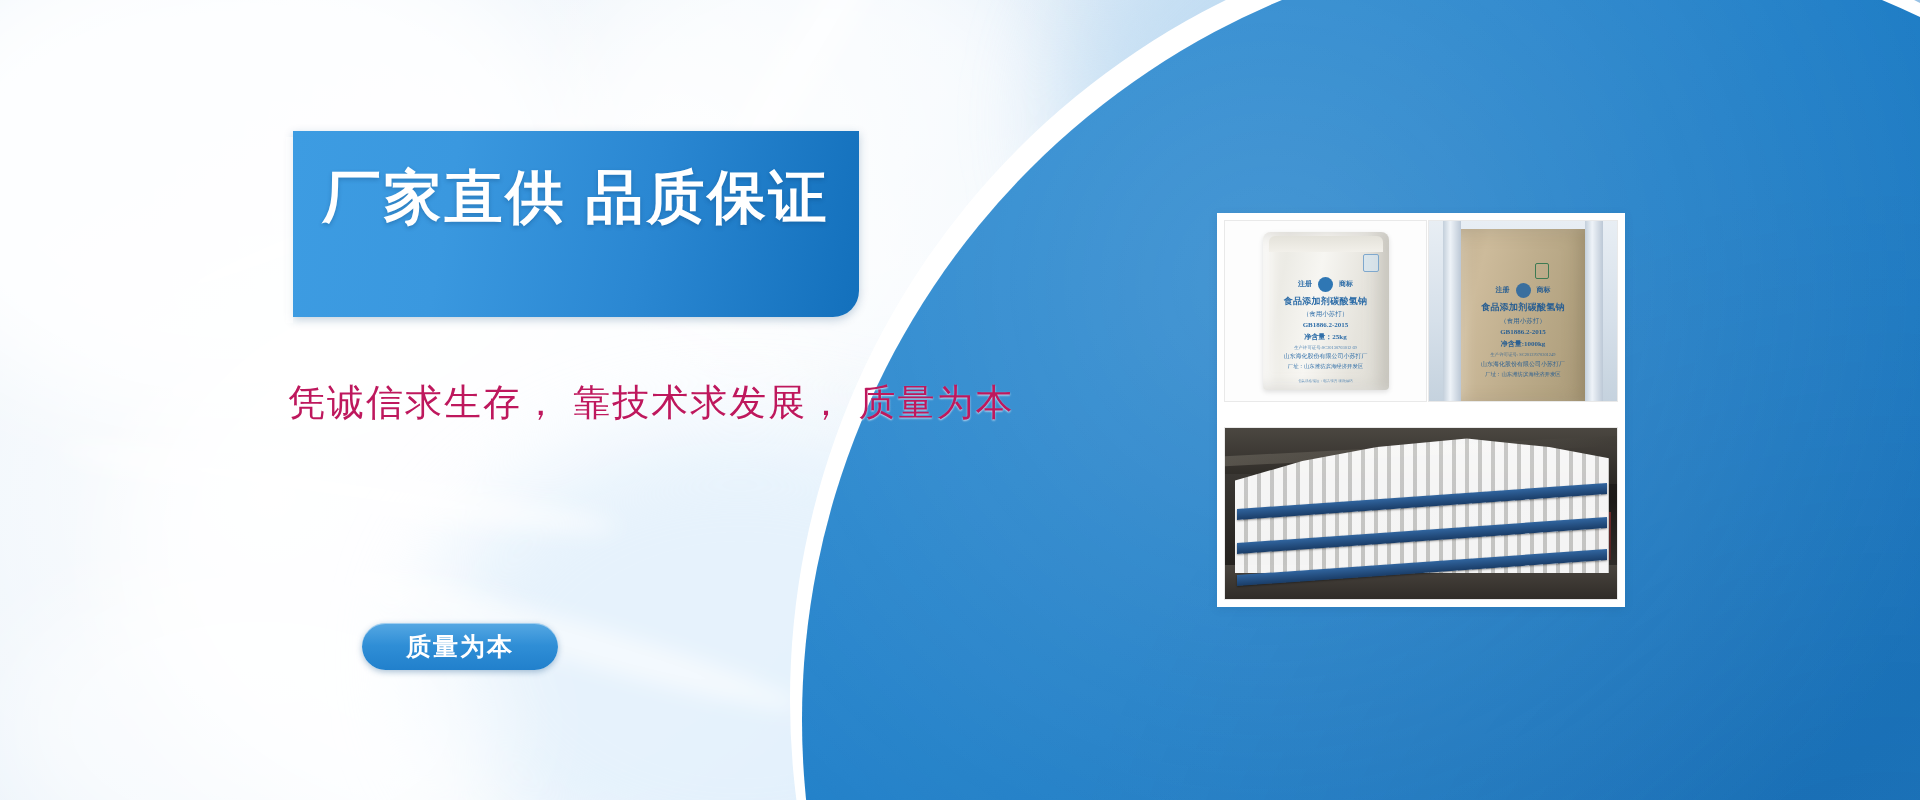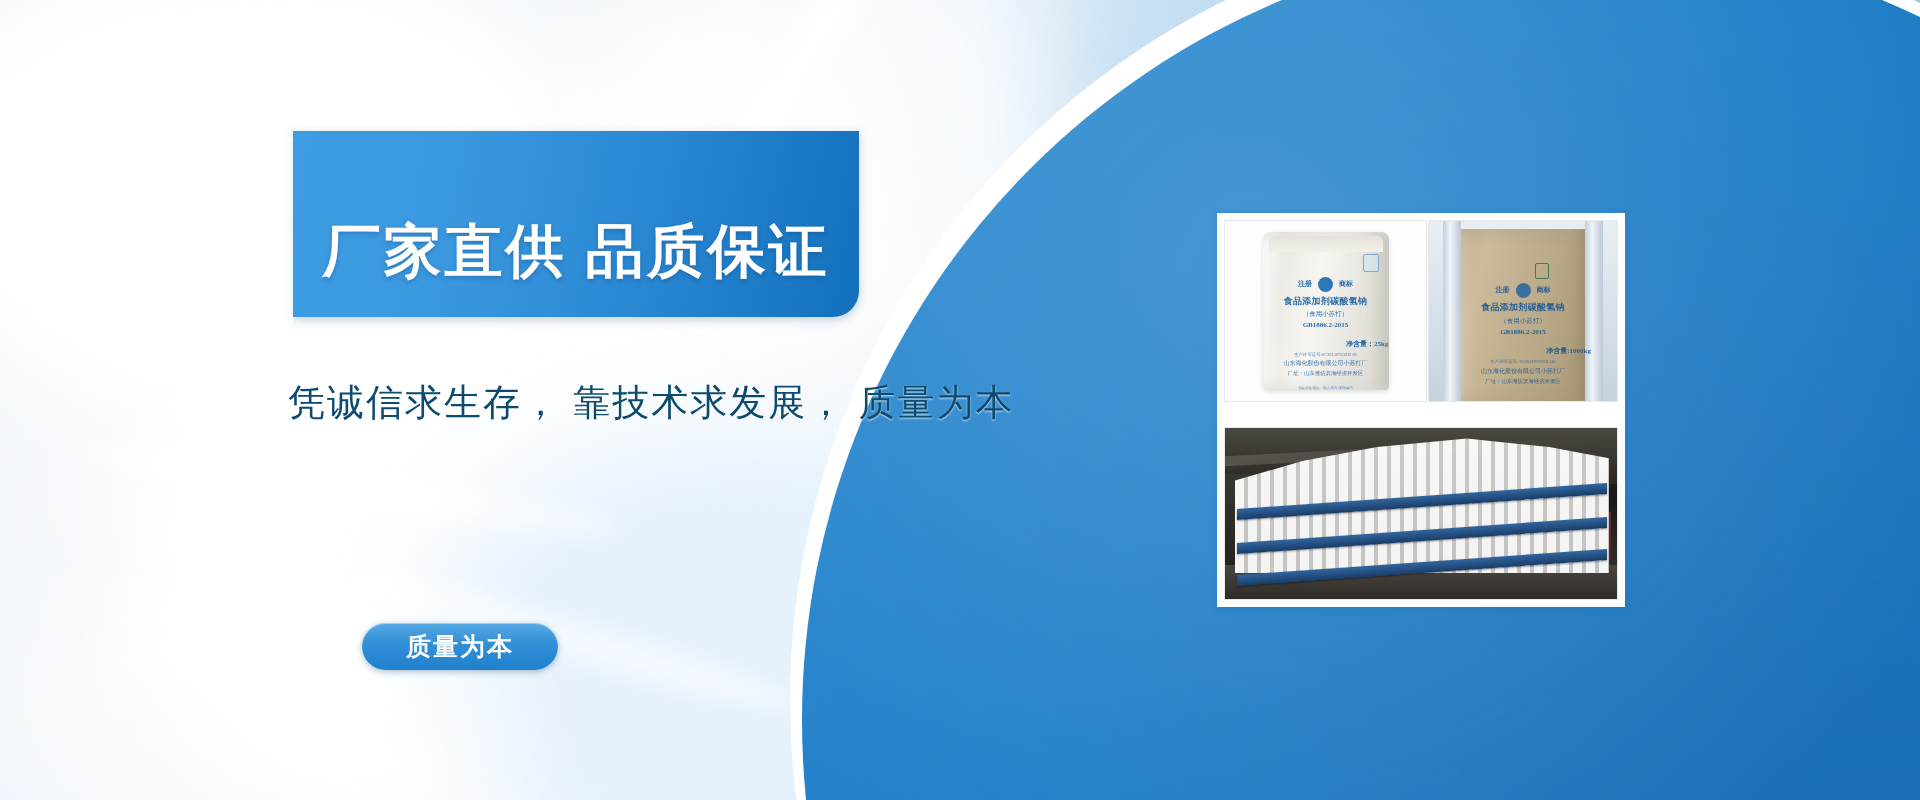--- a/index.html
+++ b/index.html
@@ -78,21 +78,21 @@
       radial-gradient(circle at 70% 70%, rgba(0,50,110,.12) 0%, rgba(0,0,0,0) 55%);
   }
 
   
   .plaque{
     position:absolute; left:293px; top:131px;
     width:566px; height:186px;
     background:linear-gradient(100deg,#3d9ce2 0%,#3a98df 28%,#2a87d2 62%,#1370bc 100%);
     border-radius:0 0 26px 0;
     box-shadow:0 3px 10px rgba(18,70,120,.25);
-    display:flex; align-items:center; justify-content:center;
+    display:flex; justify-content:center;
   }
   .plaque .edge{
     position:absolute; left:-7px; top:6px; width:7px; height:186px;
     background:rgba(255,255,255,.55);
   }
   .headline{
     color:#ffffff;
     font-size:58px;
     font-weight:700;
     letter-spacing:3px;
@@ -101,21 +101,21 @@
     transform:translateY(28px);
   }
 
   
   .tagline{
     position:absolute; left:288px; top:378px;
     width:900px;
     font-size:37px;
     font-weight:500;
     letter-spacing:2px;
-    color:#0c4a6e;
+    color:#be185d;
     white-space:nowrap;
     text-shadow:0 1px 2px rgba(255,255,255,.75);
   }
 
   
   .cta{
     position:absolute; left:362px; top:623px;
     width:196px; height:47px;
     border-radius:24px;
     background:linear-gradient(180deg,#56a8e3 0%,#2f8ed6 48%,#2180cc 100%);
@@ -170,21 +170,21 @@
     text-align:center;
     color:#2f6ea8;
     font-family:"Liberation Serif","DejaVu Serif",serif;
     line-height:1.25;
   }
   .bl-row1{ display:flex; align-items:center; justify-content:center; gap:6px; font-size:7px; font-weight:700;}
   .bl-seal{ width:15px;height:15px;border-radius:50%;background:#2f77b4;display:inline-block;}
   .bl-title{ font-size:9px; font-weight:700; margin-top:4px; letter-spacing:.3px;}
   .bl-sub{ font-size:6.5px; margin-top:3px;}
   .bl-std{ font-size:7px; font-weight:700; margin-top:3px;}
-  .bl-net{ font-size:7px; font-weight:700; margin-top:10px;text-align:right;}
+  .bl-net{ font-size:7px; font-weight:700; margin-top:3px;}
   .bl-lic{ font-size:4.4px; margin-top:3px; opacity:.85;}
   .bl-co{ font-size:6px; margin-top:3px;}
   .bl-addr{ font-size:5.4px; margin-top:2px;}
   .bl-foot{ font-size:3.4px; margin-top:9px; opacity:.7;}
 
   
   .bag1000{
     flex:1 1 auto; height:182px;
     background:#cfd9e2;
     position:relative; overflow:hidden;

